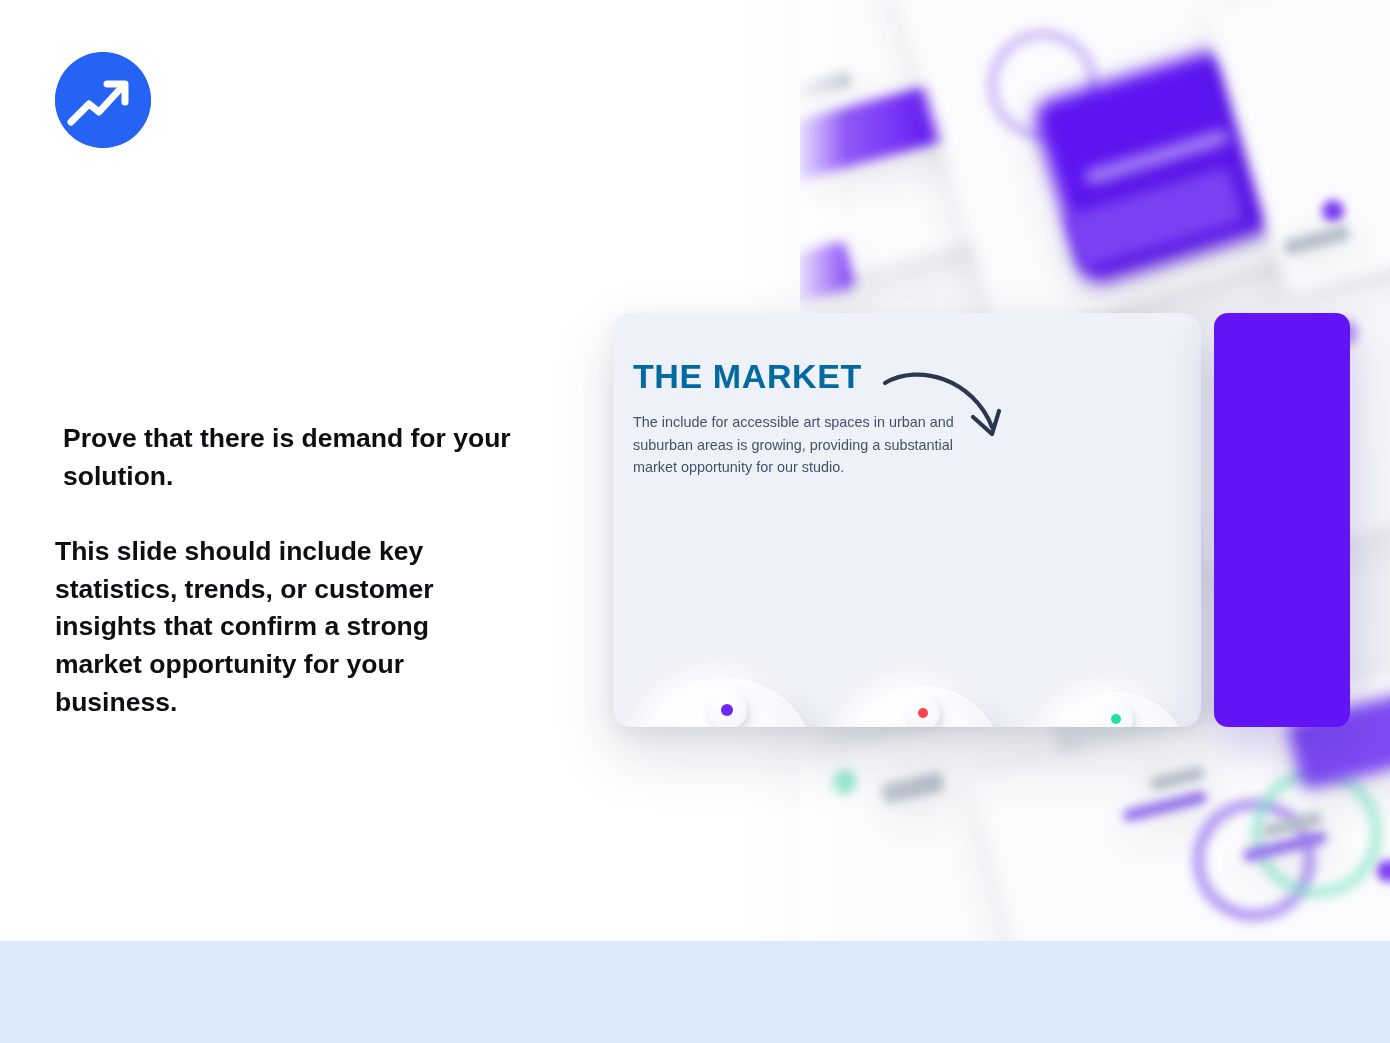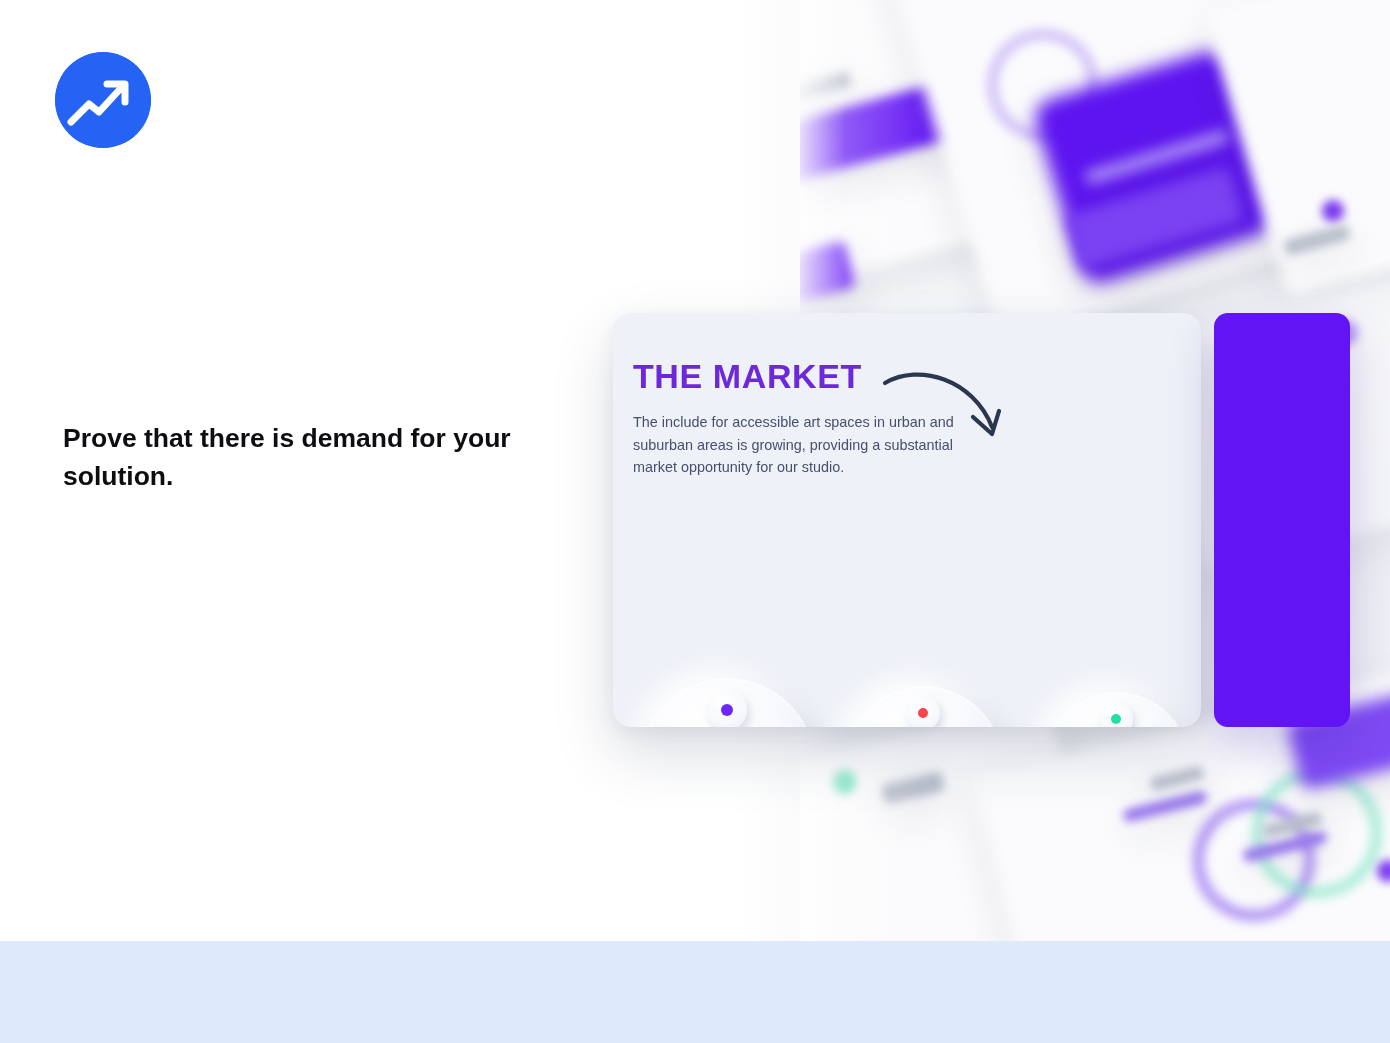--- a/index.html
+++ b/index.html
@@ -93,21 +93,21 @@
 
   
   .market-card {
     position:absolute; left:613px; top:313px; width:588px; height:414px;
     background:#eef1f7; border-radius:18px; z-index:10;
     box-shadow:0 26px 60px rgba(40,52,90,.17), 0 6px 18px rgba(40,52,90,.07);
     overflow:hidden;
   }
   .market-title {
     position:absolute; left:20px; top:44px;
-    font-size:34px; font-weight:bold; color:#6d28d9; letter-spacing:.6px;
+    font-size:34px; font-weight:bold; color:#0369a1; letter-spacing:.6px;
   }
   .market-desc {
     position:absolute; left:20px; top:98px; width:352px;
     font-size:14.4px; color:#46506b; line-height:1.57;
   }
   .curve-arrow { position:absolute; left:268px; top:48px; z-index:3; }
 
   
   .circles { position:absolute; left:0; top:180px; width:588px; height:200px; }
   .metric {
@@ -199,20 +199,21 @@
       <div class="logo-mark">
         <svg width="96" height="96" viewBox="0 0 96 96" aria-hidden="true">
           <circle cx="48" cy="48" r="48" fill="#2563f5"></circle>
           <path d="M16 70 L34 52 L44 60 L66 36" fill="none" stroke="#ffffff" stroke-width="7" stroke-linecap="round" stroke-linejoin="round"></path>
           <path d="M52 32 L70 32 L70 50" fill="none" stroke="#ffffff" stroke-width="7" stroke-linecap="round" stroke-linejoin="round"></path>
         </svg>
       </div>
     </div>
 
     <p class="body-1">Prove that there is demand for your solution.</p>
+    <p class="body-2">This slide should include key statistics, trends, or customer insights that confirm a strong market opportunity for your business.</p>
   </div>
 
   <div class="purple-block-outer"></div>
 
   <div class="market-card">
 
     <div class="market-title">THE MARKET</div>
 
     <div class="market-desc">The include for accessible art spaces in urban and suburban areas is growing, providing a substantial market opportunity for our studio.</div>
 

